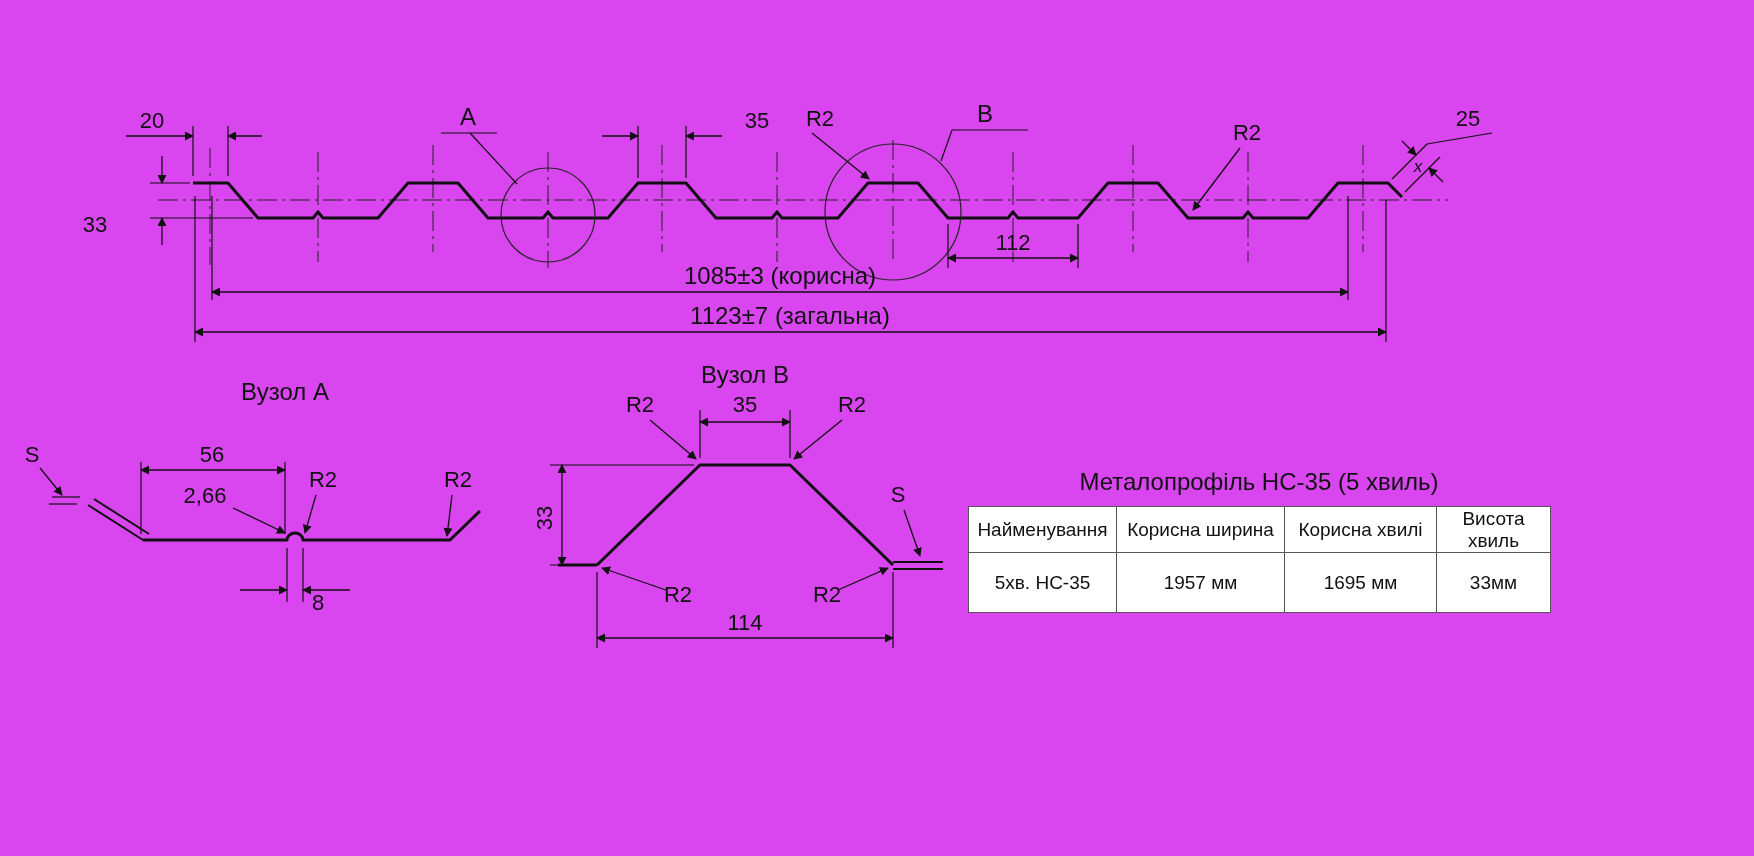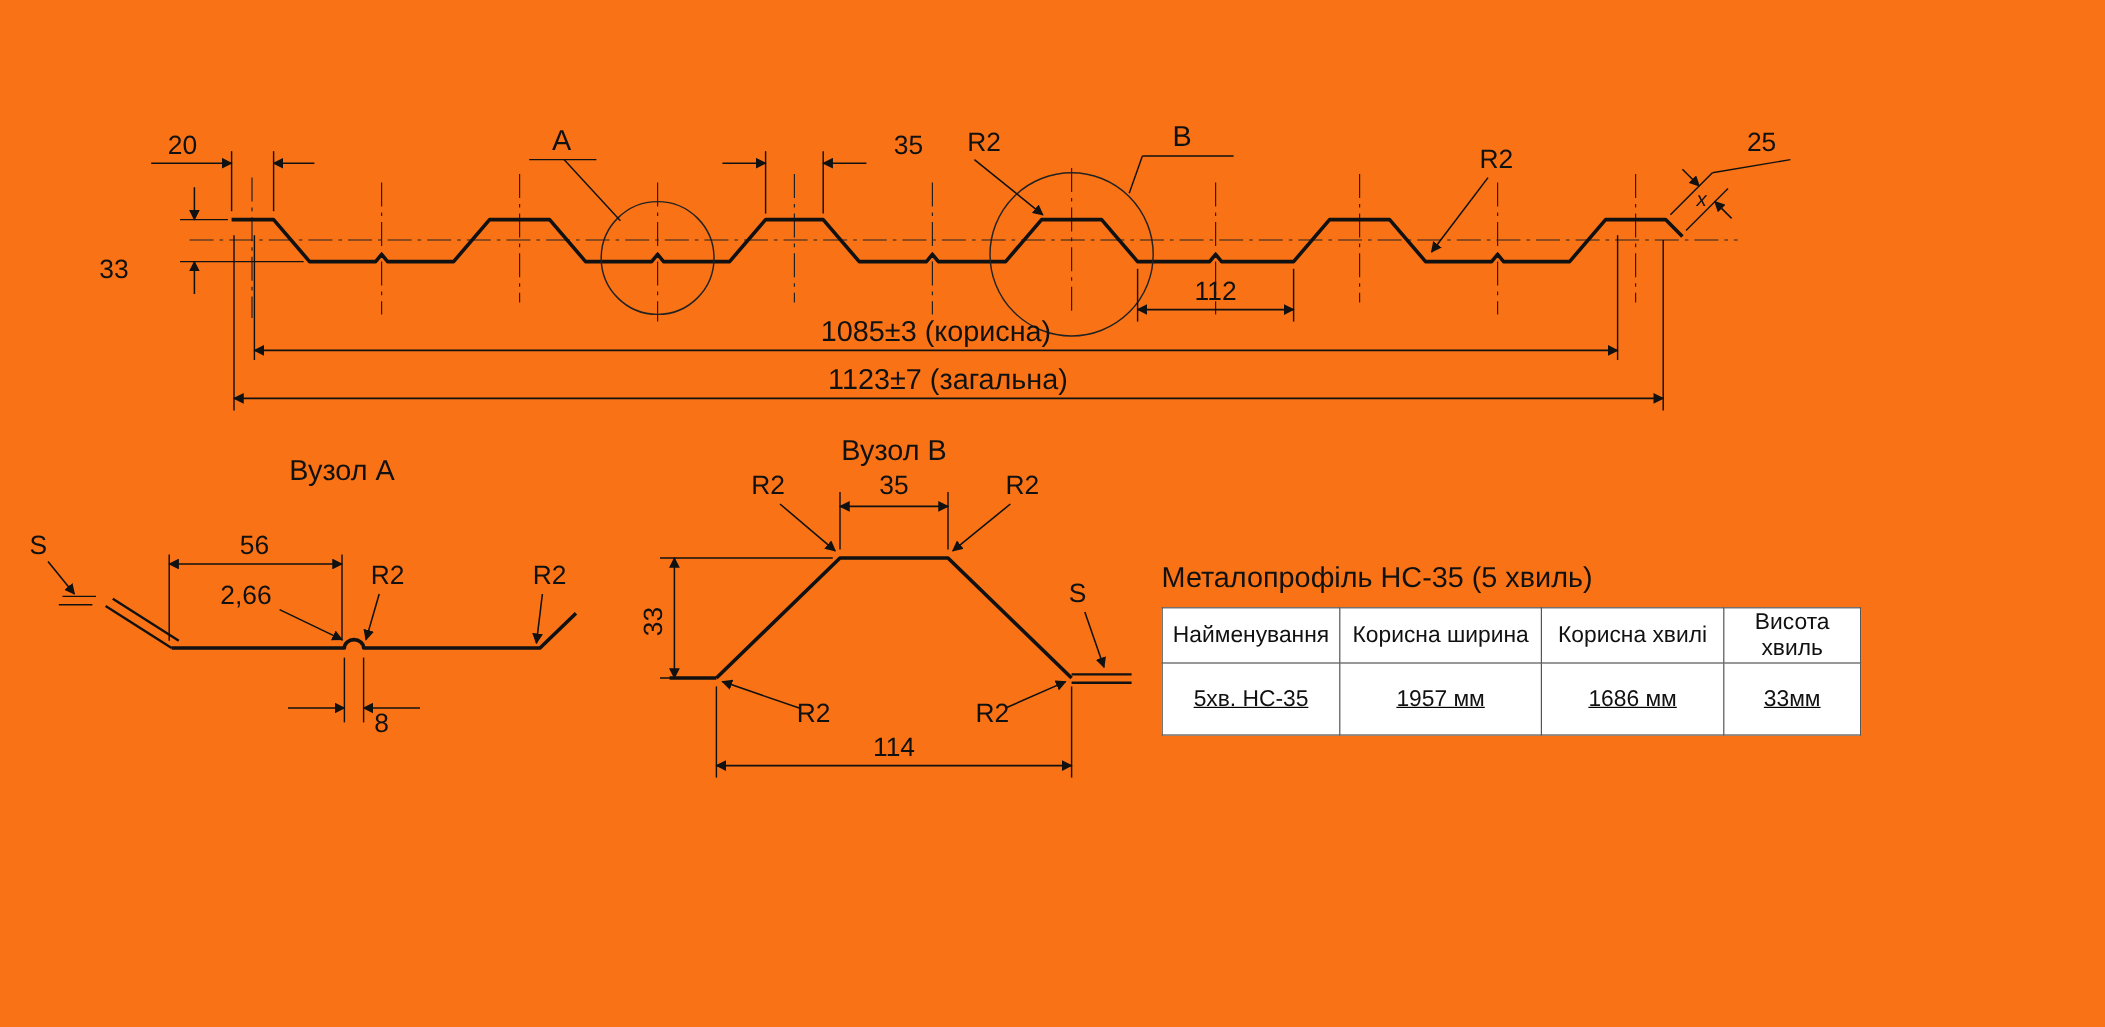--- a/index.html
+++ b/index.html
@@ -1,38 +1,38 @@
 <!DOCTYPE html>
 <html><head>
 <meta charset="utf-8">
 <style>
   html,body{margin:0;padding:0;background:#fff;}
-  .stage{position:relative;width:1754px;height:856px;background:#f97316;overflow:hidden;
+  .stage{position:relative;width:1754px;height:856px;background:#d946ef;overflow:hidden;
          font-family:"Liberation Sans", sans-serif;}
   svg{position:absolute;left:0;top:0;}
   svg text{font-family:"Liberation Sans", sans-serif;fill:#111;}
   .dim{font-size:22px;}
   .big{font-size:24px;}
   .node-title{font-size:24px;}
   .callout{font-size:24px;}
   .small-x{font-size:17px;font-style:italic;}
   .profile{fill:none;stroke:#111;stroke-width:3;stroke-linejoin:round;}
   .thin{stroke:#111;stroke-width:1.2;fill:none;}
   .dimline{stroke:#111;stroke-width:1.3;fill:none;}
   .thick2{stroke:#111;stroke-width:2;fill:none;}
   .cline{stroke:#222;stroke-width:1;stroke-dasharray:20 5 3 5;fill:none;}
   .detail-circle{fill:none;stroke:#222;stroke-width:1.2;}
   
   .spec{position:absolute;left:968px;top:468px;width:582px;}
-  .spec-title{text-align:left;font-size:24px;color:#111;margin-bottom:10px;}
+  .spec-title{text-align:center;font-size:24px;color:#111;margin-bottom:10px;}
   table.spec-table{border-collapse:collapse;width:582px;table-layout:fixed;background:#fff;}
   table.spec-table td,table.spec-table th{border:1px solid #555;color:#111;font-weight:normal;
       text-align:center;vertical-align:middle;font-size:19px;padding:0 4px;}
   tr.hdr{height:46px;padding-left:36px;}
-  tr.row{height:60px;text-decoration:underline;}
+  tr.row{height:60px;}
   col.c1{width:148px;}col.c2{width:168px;}col.c3{width:152px;}col.c4{width:114px;}
 </style>
 </head>
 <body>
 
 <div class="stage">
 
 <svg width="1754" height="856" viewBox="0 0 1754 856">
   <defs>
     <marker id="arr" viewBox="0 0 10 10" refX="9" refY="5" markerWidth="9" markerHeight="9" orient="auto-start-reverse" markerUnits="userSpaceOnUse">
@@ -253,20 +253,20 @@
       <tbody>
           <tr class="hdr">
         <th>Найменування</th>
         <th>Корисна ширина</th>
         <th>Корисна хвилі</th>
         <th>Висота хвиль</th>
       </tr>
       <tr class="row">
         <td>5хв. НС-35</td>
         <td>1957 мм</td>
-        <td>1686 мм</td>
+        <td>1695 мм</td>
         <td>33мм</td>
       </tr>
     </tbody>
       </table>
   </div>
 
 </div>
 
 </body></html>

